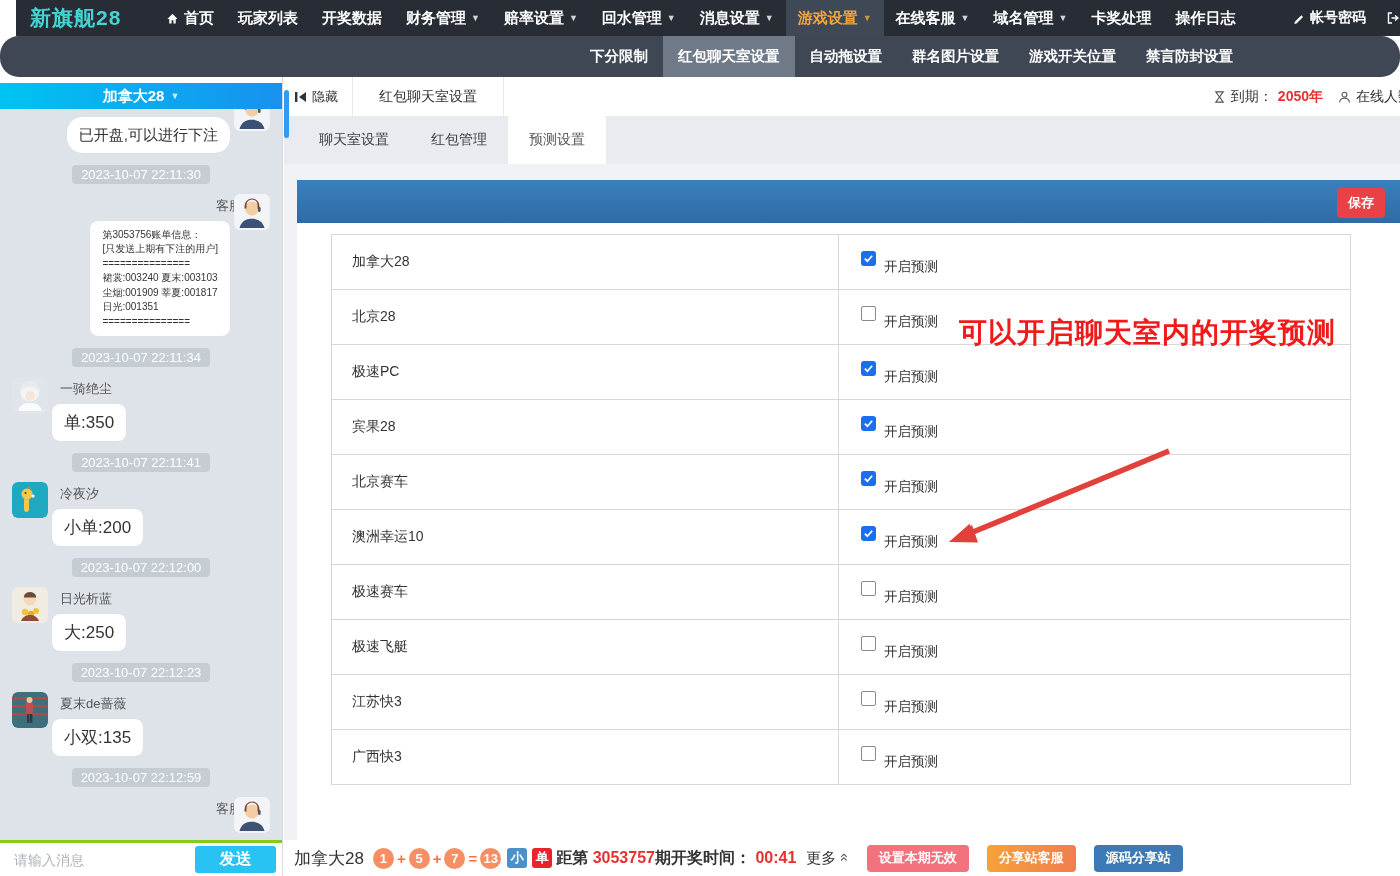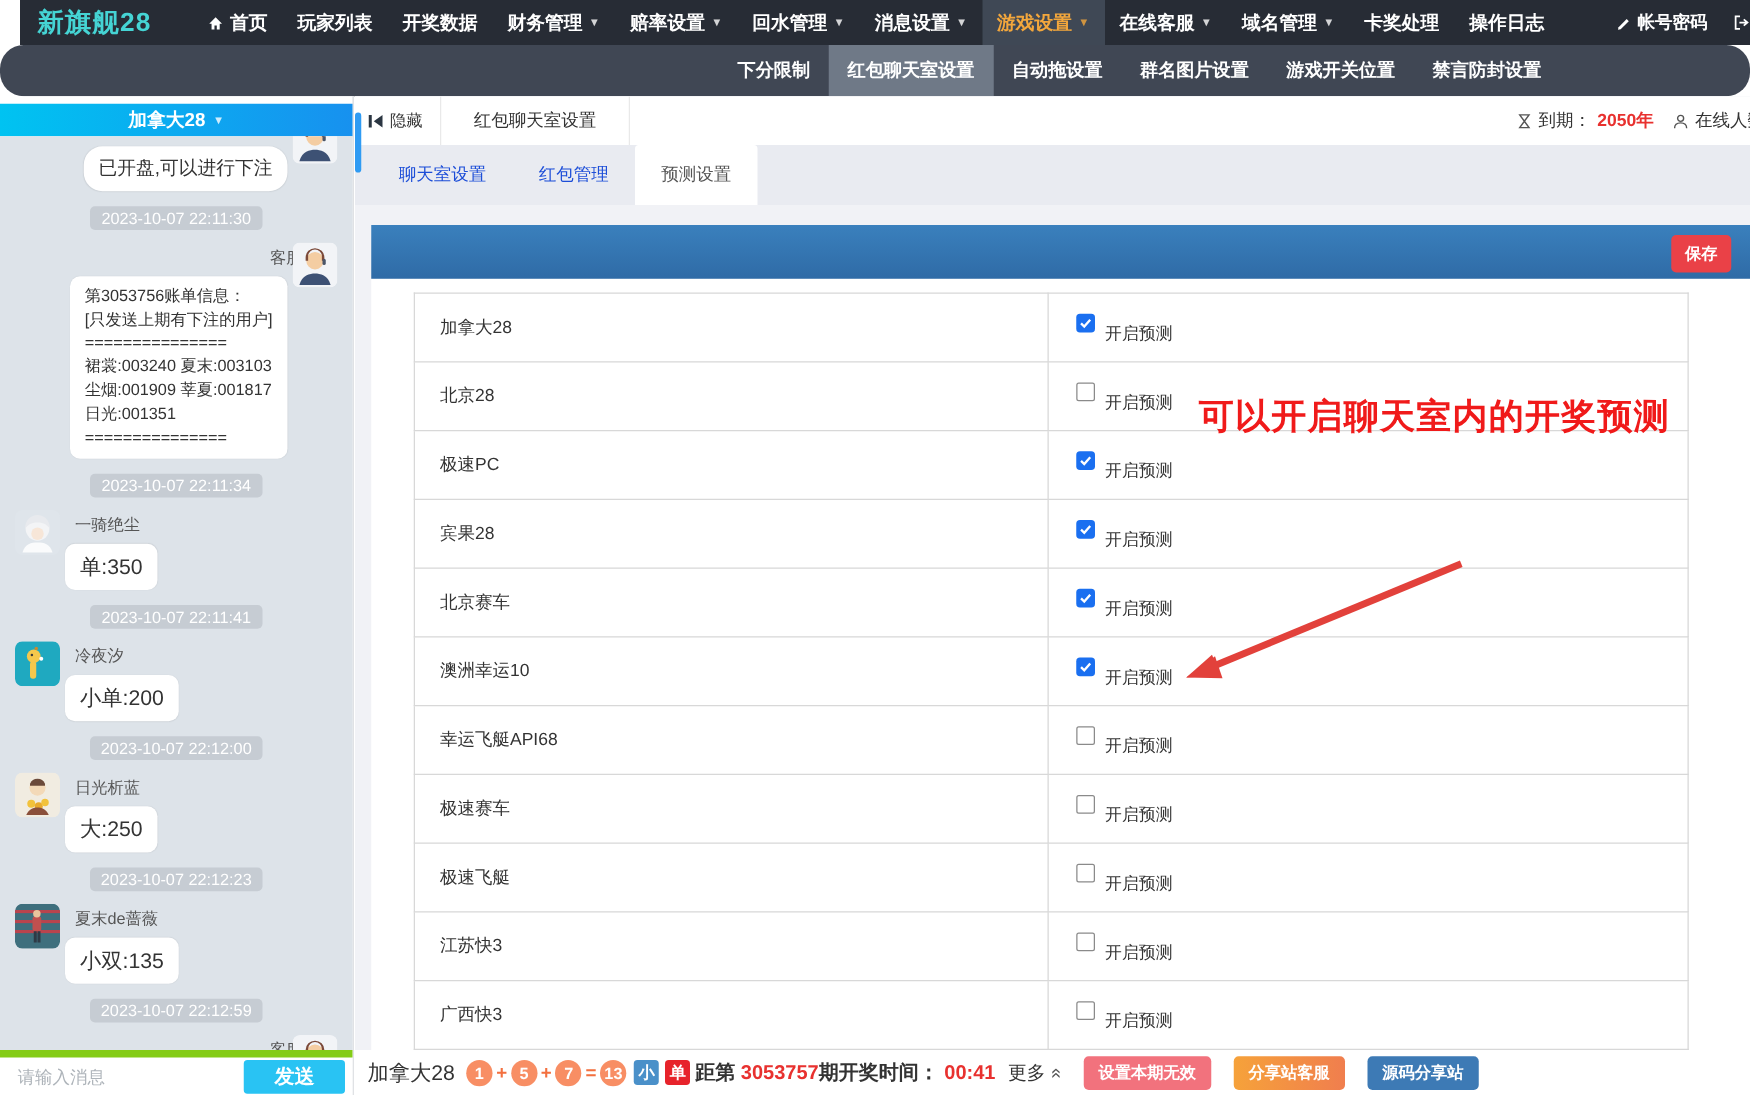--- a/index.html
+++ b/index.html
@@ -33,37 +33,37 @@
   .msg { position:relative; margin-bottom:10px; min-height:58px; }
   .msg .avatar { position:absolute; top:0; width:36px; height:36px; border-radius:6px; overflow:hidden; }
   .msg.left .avatar { left:2px; }
   .msg.right { text-align:right; }
   .msg.right .avatar { right:2px; }
   .msg .name { font-size:13px; color:#555; padding-top:3px; }
   .msg.left .name { margin-left:50px; text-align:left; }
   .msg.right .name { margin-right:30px; }
   .msg .bubble { display:inline-block; background:#fff; border-radius:8px; padding:7px 12px; color:#333; margin-top:6px; text-align:left; box-shadow:0 0 1px rgba(0,0,0,.08); }
   .msg.left .bubble { margin-left:42px; font-size:17px; }
-  .msg.right .bubble { margin-right:42px; font-size:13px; white-space:pre-line; line-height:1.45; max-width:208px; }
+  .msg.right .bubble { margin-right:42px; font-size:10px; white-space:pre-line; line-height:1.45; max-width:208px; }
   .msg.first { margin-top:-14px; min-height:46px; }
   .msg.first .bubble { margin-top:22px; font-size:15px;border-radius:15px; }
-  .chat-input { position:absolute; left:0; right:0; bottom:0; height:36px; background:#fff; border-top:6px solid #84cc16; display:flex; align-items:center; padding:0 6px 0 14px; }
+  .chat-input { position:absolute; left:0; right:0; bottom:0; height:36px; background:#fff; border-top:3px solid #84cc16; display:flex; align-items:center; padding:0 6px 0 14px; }
   .chat-input input { flex:1; border:none; outline:none; font-size:14px; color:#333; font-family:inherit; background:transparent; }
   .chat-input input::placeholder { color:#aeb4ba; }
   .send-btn { width:84px; height:27px; background:var(--send-cyan,#29c3f3); color:#fff; border:none; border-radius:3px; font-size:16px; font-weight:bold; cursor:pointer; font-family:inherit; }
   .scroll-thumb { position:absolute; left:284px; top:90px; width:5px; height:48px; background:#2f9bf3; border-radius:3px; z-index:9; }
   
   .main { position:absolute; left:284px; top:77px; right:0; bottom:0; background:#f1f2f6; overflow:hidden; }
   .main-header { position:absolute; top:0; left:0; right:0; height:39px; background:#fff; display:flex; align-items:center; overflow:hidden; }
   .hide-btn { display:flex; align-items:center; gap:5px; margin-left:10px; font-size:13px; color:#333; cursor:pointer; background:none; border:none; font-family:inherit; }
   .page-tab { margin-left:14px; height:39px; display:flex; align-items:center; padding:0 26px; border-left:1px solid #e9e9e9; border-right:1px solid #e9e9e9; font-size:14px; cursor:pointer; }
   .header-right { margin-left:auto; display:flex; align-items:center; gap:5px; font-size:14px; color:#333; margin-right:-12px; white-space:nowrap; }
   .red-text { color:var(--red-text,#e8312f); }
   .tabs { position:absolute; top:39px; left:0; right:0; height:48px; background:#e9ebf1; display:flex; padding-left:14px; }
-  .tab { display:flex; align-items:center; padding:0 21px; font-size:14px; color:#1d4ed8; cursor:pointer; }
+  .tab { display:flex; align-items:center; padding:0 21px; font-size:14px; color:#404040; cursor:pointer; }
   .tab.active { background:#fff; color:#555; border-radius:3px 3px 0 0; }
   .content { position:absolute; top:87px; left:0; right:0; bottom:36px; background:#f1f2f6; overflow:hidden; }
   .card { position:absolute; top:59px; left:13px; right:0; bottom:0; background:#fff; }
   .blue-bar { position:absolute; top:16px; left:13px; right:0; height:43px;
     background:linear-gradient(var(--blue-bar-from,#3a80bd),var(--blue-bar-to,#2f6ba6)); }
   .save-btn { position:absolute; right:15px; top:8px; background:var(--save-red,#ea4147); color:#fff; border:none; border-radius:4px; font-size:13px; font-weight:bold; padding:6px 11px; cursor:pointer; font-family:inherit; }
   .table-wrap { position:absolute; top:70px; left:47px; width:1020px; bottom:0; }
   table.pred { border-collapse:collapse; width:1020px; background:#fff; }
   table.pred td { border:1px solid #d8d8d8; height:55px; font-size:14px; color:#333; }
   td.gname { width:507px; padding-left:20px; }
@@ -361,29 +361,20 @@
                     <span class="checkbox on">
                       <svg width="11" height="11" viewBox="0 0 12 12">
                         <path d="M2 6.2 l2.8 2.8 L10 3" stroke="#fff" stroke-width="2" fill="none"></path>
                       </svg>
                     </span>
                     <span class="chk-label">开启预测</span>
                   </span>
                 </td>
               </tr>
               <tr>
-                <td class="gname">幸运飞艇API68</td>
-                <td class="gcheck">
-                  <span class="chk-row">
-                    <span class="checkbox off"></span>
-                    <span class="chk-label">开启预测</span>
-                  </span>
-                </td>
-              </tr>
-              <tr>
                 <td class="gname">极速赛车</td>
                 <td class="gcheck">
                   <span class="chk-row">
                     <span class="checkbox off"></span>
                     <span class="chk-label">开启预测</span>
                   </span>
                 </td>
               </tr>
               <tr>
                 <td class="gname">极速飞艇</td>

